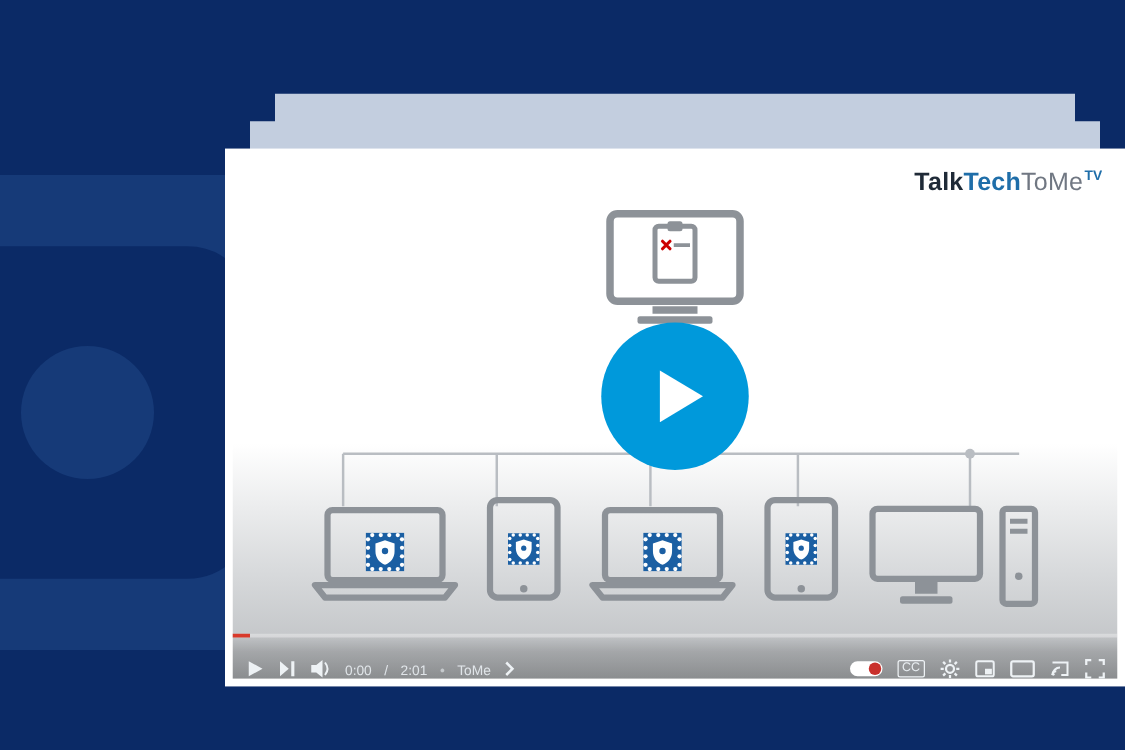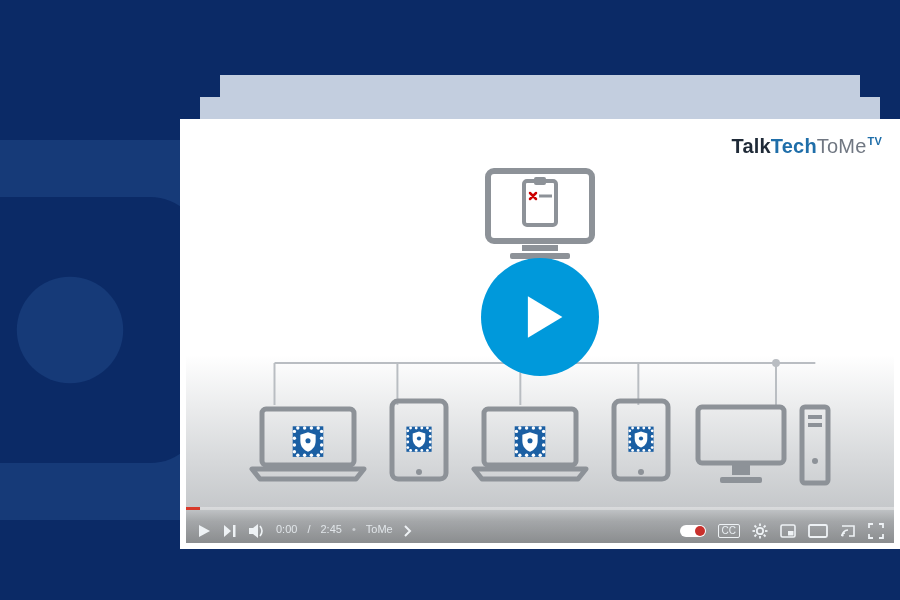--- a/index.html
+++ b/index.html
@@ -106,22 +106,22 @@
   }
   .stamp{
     width:34px;height:34px;position:absolute;left:50%;top:50%;
     transform:translate(-50%,-60%);
   }
 
   
   .controls{
     position:absolute;left:0;right:0;bottom:0;height:36px;
     background:linear-gradient(rgba(0,0,0,0) 0%,rgba(0,0,0,.15) 40%,rgba(0,0,0,.25) 100%);
-    display:flex;align-items:flex-start;gap:10px;
-    padding:16px 10px;
+    display:flex;align-items:flex-end;gap:10px;
+    padding:0 10px;
     color:#e9eef2;
     font-size:11px;
   }
   .progress{
     position:absolute;left:0;right:0;top:0;height:3px;
     background:rgba(255,255,255,.35);
   }
   .progress .fill{height:100%;background:#d83a2b;width:2%}
   .ctrl-btn{width:16px;height:16px;display:flex;align-items:center;justify-content:center;cursor:pointer}
   .ctrl-btn svg{fill:#eef2f5;width:100%;height:100%}
@@ -358,21 +358,21 @@
         </div>
         <div class="ctrl-btn" style="width:18px">
           <svg viewBox="0 0 18 16">
               <polygon points="1,5 5,5 10,1 10,15 5,11 1,11"></polygon>
               <path d="M12 3 q4 5 0 10" fill="none" stroke="#eef2f5" stroke-width="1.6"></path>
             </svg>
         </div>
 
         <span class="time">0:00</span>
         <span class="time">/</span>
-        <span class="time">2:45</span>
+        <span class="time">2:01</span>
         <span class="dot">•</span>
         <span class="chapter">ToMe</span>
         <span class="ctrl-btn" style="width:10px">
           <svg viewBox="0 0 10 16">
               <path d="M2 3 l5 5 -5 5" fill="none" stroke="#eef2f5" stroke-width="2"></path>
             </svg>
         </span>
 
         <div class="spacer"></div>
 

